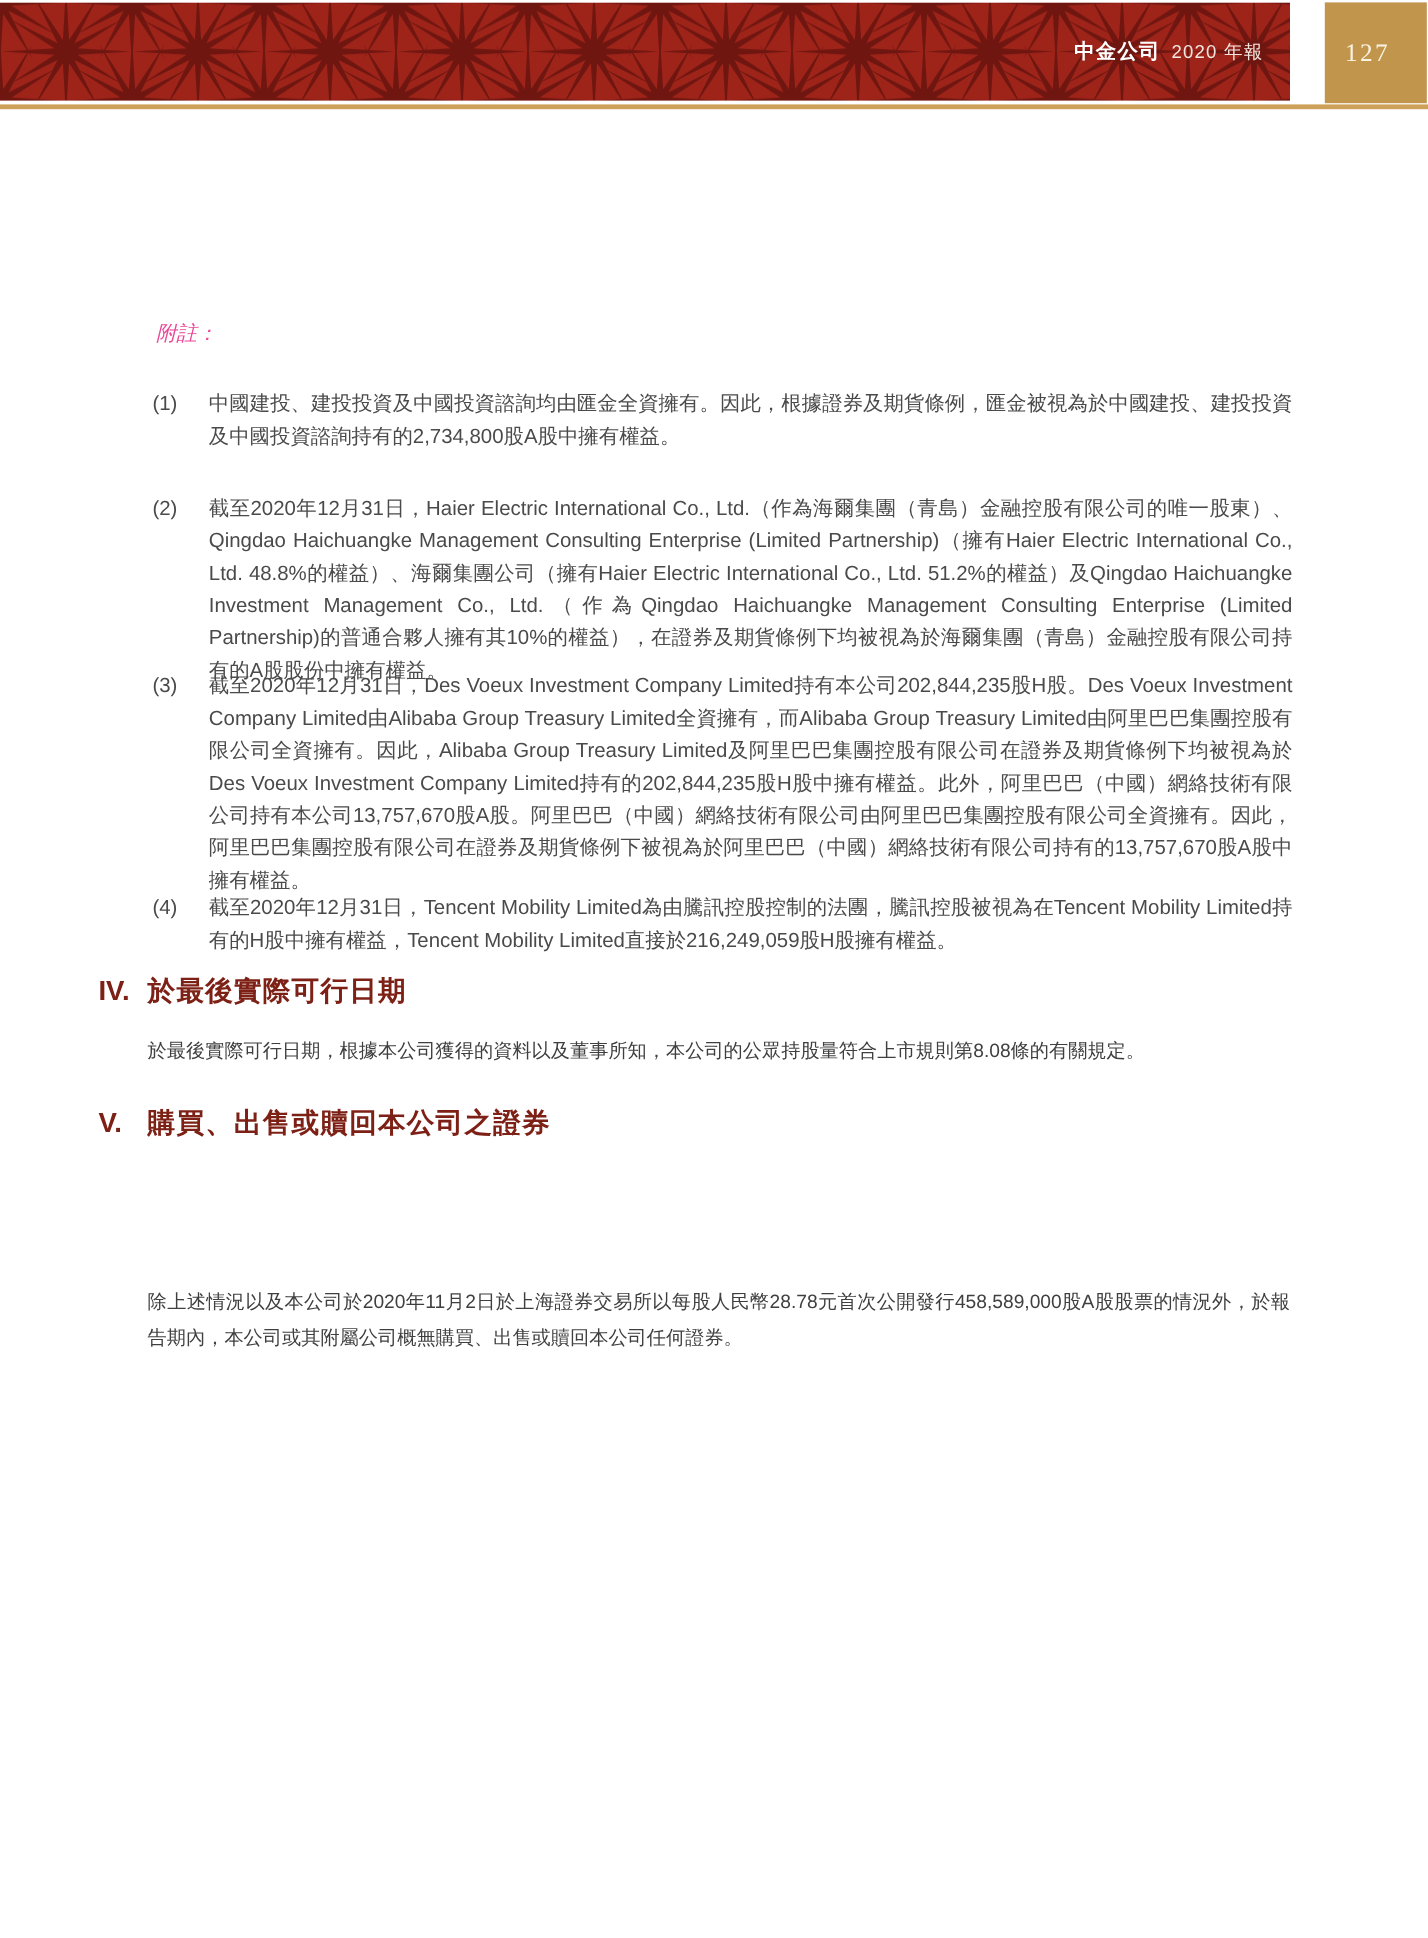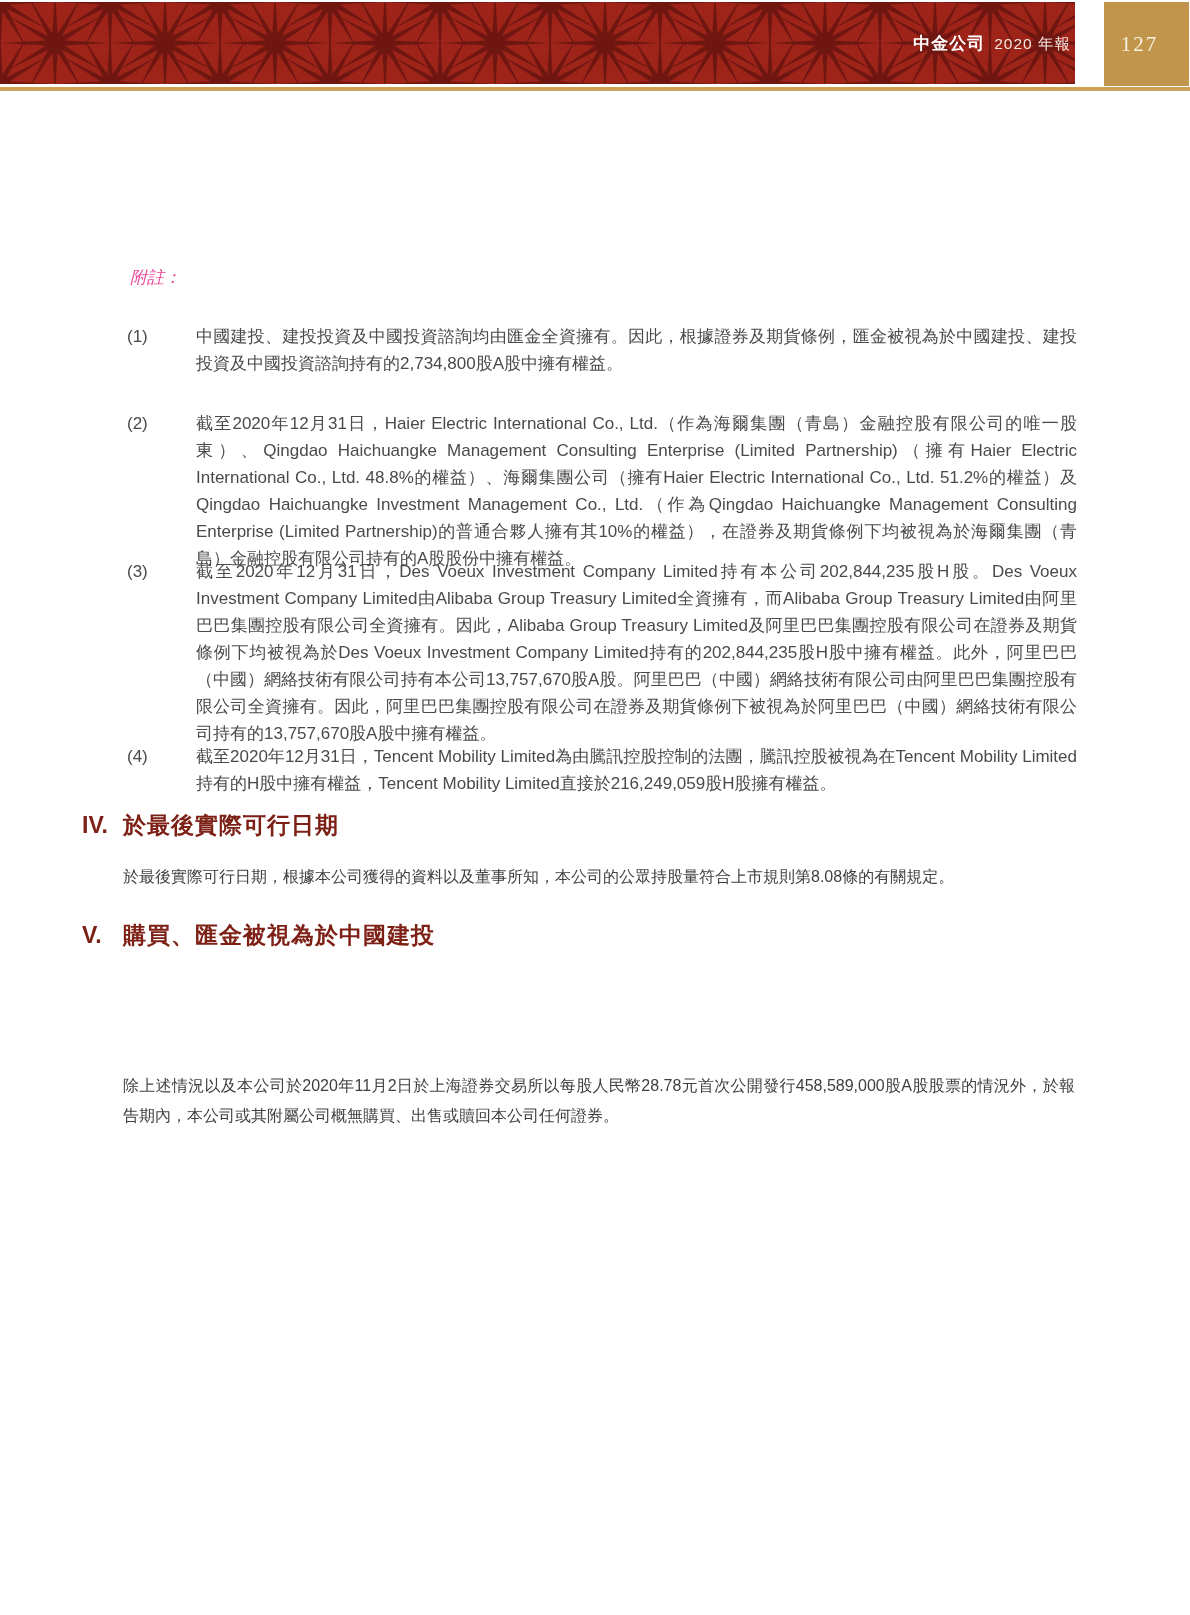--- a/index.html
+++ b/index.html
@@ -9,21 +9,21 @@
     position:relative; width:1190px; height:1615px;
     background:#ffffff; overflow:hidden; margin:0 auto;
   }
 
   
   .banner {
     position:absolute; left:0; top:2px; width:1075px; height:82px;
   }
   .banner svg { display:block; width:100%; height:100%; }
   .banner-title {
-    position:absolute; right:4px; top:50%; transform:translateY(-50%);
+    position:absolute; right:22px; top:50%; transform:translateY(-50%);
     white-space:nowrap; color:#ffffff;
   }
   .banner-title .brand { font-weight:bold; font-size:17px; letter-spacing:1px; color:#ffffff; }
   .banner-title .edition { font-weight:normal; font-size:15.5px; letter-spacing:1px; color:#f3e6df; margin-left:9px; }
   .page-box {
     position:absolute; left:1104px; top:2px; width:85px; height:84px;
     background:#c2954c; display:flex; align-items:center; justify-content:center;
   }
   .page-box .num {
     font-family:"Liberation Serif", serif; font-size:21px; letter-spacing:2px;
@@ -39,21 +39,21 @@
     position:absolute; left:130px; top:266px;
     font-style:italic; font-size:17px; color:#ec4899;
     font-family:"Liberation Serif", serif;
   }
   .note {
     position:absolute; left:127px; width:950px;
     font-size:17px; line-height:27px; color:#4a4a4a;
   }
   .note .note-num { position:absolute; left:0; top:0; }
   .note .note-text {
-    margin-left:69px; text-align:justify; text-justify:inter-ideograph;
+    margin-left:47px; text-align:justify; text-justify:inter-ideograph;
   }
   .note-1 { top:323px; }
   .note-2 { top:410px; }
   .note-3 { top:558px; }
   .note-4 { top:743px; }
 
   
   .sec-heading {
     position:absolute; left:82px; width:1000px;
     font-size:23px; font-weight:bold; color:#7d2016; letter-spacing:1px;
@@ -123,17 +123,17 @@
     <span class="note-num">(4)</span>
     <div class="note-text">截至2020年12月31日，Tencent Mobility Limited為由騰訊控股控制的法團，騰訊控股被視為在Tencent Mobility Limited持有的H股中擁有權益，Tencent Mobility Limited直接於216,249,059股H股擁有權益。</div>
   </div>
 
   <div class="sec-heading heading-iv">
     <span class="sec-num">IV.</span><span class="sec-title">於最後實際可行日期</span>
   </div>
   <div class="body-para para-iv">於最後實際可行日期，根據本公司獲得的資料以及董事所知，本公司的公眾持股量符合上市規則第8.08條的有關規定。</div>
 
   <div class="sec-heading heading-v">
-    <span class="sec-num">V.</span><span class="sec-title">購買、匯金被視為於中國建投</span>
+    <span class="sec-num">V.</span><span class="sec-title">購買、出售或贖回本公司之證券</span>
   </div>
   <div class="body-para para-v2">除上述情況以及本公司於2020年11月2日於上海證券交易所以每股人民幣28.78元首次公開發行458,589,000股A股股票的情況外，於報告期內，本公司或其附屬公司概無購買、出售或贖回本公司任何證券。</div>
 
 </div>
 
 </body></html>

